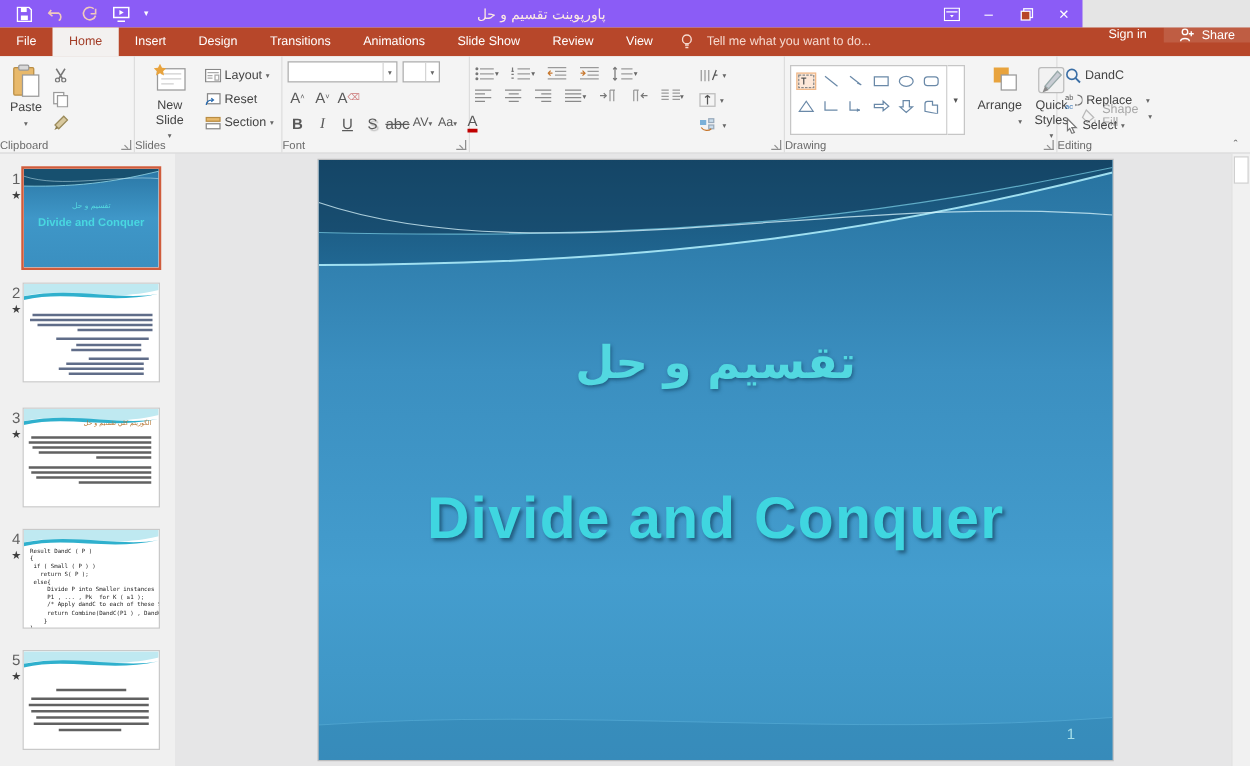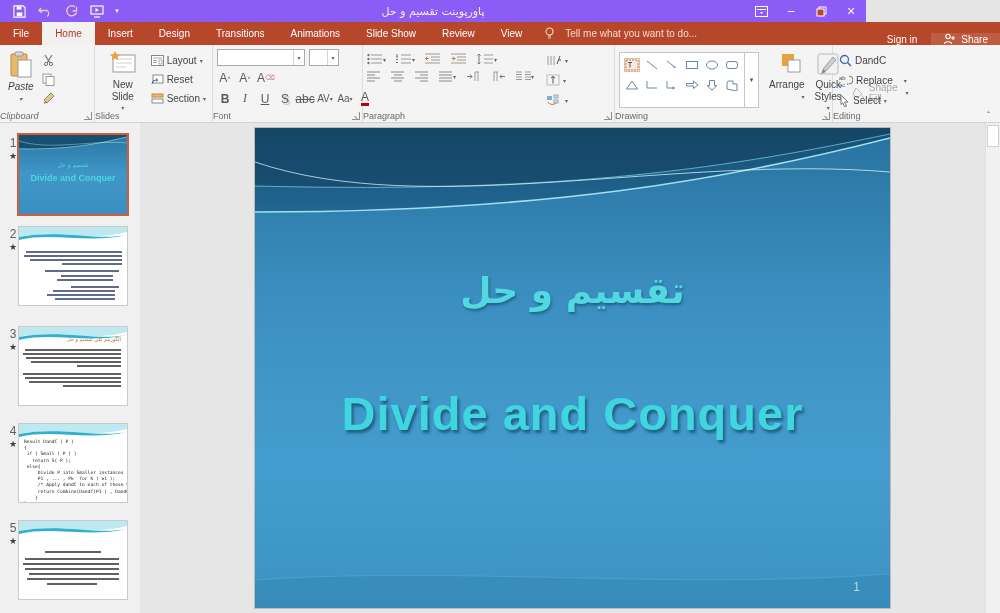--- a/index.html
+++ b/index.html
@@ -12,21 +12,21 @@
   .qat-btn { width:26px; height:22px; display:flex; align-items:center; justify-content:center; }
   .title-text { position:absolute; left:0; right:0; top:0; height:22px; display:flex; align-items:center; justify-content:center; font-size:11px; color:#fdeae3; pointer-events:none; gap:4px;}
   .win-controls { position:absolute; right:0; top:0; height:22px; display:flex; }
   .win-btn { width:30px; height:22px; display:flex; align-items:center; justify-content:center; font-size:12px; color:#fff; }
 
   
   .tabrow { position:absolute; left:0; top:22px; width:1000px; height:23px; background:#b7472a; display:flex; align-items:stretch; color:#fff; font-size:10px; }
   .tab { padding:0 13px; display:flex; align-items:center; }
   .tab.active { background:#f3f1f0; color:#a33e28; }
   .tellme { display:flex; align-items:center; gap:11px; padding:0 10px; color:#f6d9cf; }
-  .tabrow-right { position:absolute; right:0; top:0; height:23px; display:flex; align-items:flex-end; }
+  .tabrow-right { position:absolute; right:0; top:0; height:23px; display:flex; align-items:flex-start; }
   .signin { display:flex; align-items:center; padding:0 14px; }
   .share-btn { display:flex; align-items:center; gap:5px; padding:0 12px; background:rgba(255,255,255,0.12); }
 
   
   .ribbon { position:absolute; left:0; top:45px; width:1000px; height:78px; background:#f4f4f4; border-bottom:1px solid #d2d2d2; display:flex; }
   .group { position:relative; border-right:1px solid #dddddd; height:100%; padding:4px 4px 14px 4px; display:flex; gap:2px; }
   .group-label { position:absolute; bottom:1px; left:0; right:0; text-align:left; font-size:9px; color:#6a6a6a; }
   .launcher { position:absolute; right:2px; bottom:2px; width:8px; height:8px; border-right:1px solid #8e8e8e; border-bottom:1px solid #8e8e8e; }
   .launcher:before { content:""; position:absolute; right:1px; bottom:1px; width:4px; height:1px; background:#8e8e8e; transform:rotate(45deg); }
   .bigbtn { display:flex; flex-direction:column; align-items:center; justify-content:flex-start; font-size:10px; color:#444; padding:2px 4px; gap:2px; }
@@ -157,21 +157,21 @@
             <path d="M10 3 v4 M8 5 h4" stroke="#fff" stroke-width="1.1"></path>
           </svg>
       </span>
       <span>Share</span>
     </div>
   </div>
 </div>
 
 <div class="ribbon">
 
-  <div class="group" style="width:95px;font-style:italic;">
+  <div class="group" style="width:108px;">
     <div class="bigbtn">
       <span class="icon">
         <svg width="24" height="28" viewBox="0 0 24 28">
             <rect x="2" y="3" width="16" height="22" rx="1" fill="#e8b96b" stroke="#b98d43"></rect>
             <rect x="6" y="1" width="8" height="4" rx="1" fill="#d8d8d8" stroke="#999"></rect>
             <rect x="9" y="9" width="13" height="17" fill="#fff" stroke="#9a9a9a"></rect>
           </svg>
       </span>
       <span class="lbl">Paste</span>
       <span class="caret">▾</span>
@@ -382,21 +382,20 @@
       <span class="sbtn">
           <svg width="16" height="12" viewBox="0 0 16 12">
             <rect x="1" y="2" width="5" height="4" fill="#7bb0d8"></rect>
             <rect x="8" y="1" width="4" height="3" fill="#c8dcEC" stroke="#9ab"></rect>
             <rect x="8" y="6" width="4" height="3" fill="#c8dcec" stroke="#9ab"></rect>
             <path d="M2 8 c2 3 6 3 8 1" stroke="#c6762c" fill="none"></path>
           </svg>
           <span class="caret">▾</span>
         </span>
     </div>
-    <span class="group-label">Paragraph</span>
     <span class="launcher"></span>
   </div>
 
   <div class="group" style="width:218px;">
     <div style="display:flex; padding-top:3px;">
       <div class="shapes-box">
         <span class="shape-cell sel icon">
             <svg width="14" height="12" viewBox="0 0 14 12">
               <rect x="1" y="1" width="12" height="10" fill="none" stroke="#888" stroke-dasharray="2 1"></rect>
               <path d="M3 3.5 h4 M5 3.5 v5" stroke="#555"></path>

